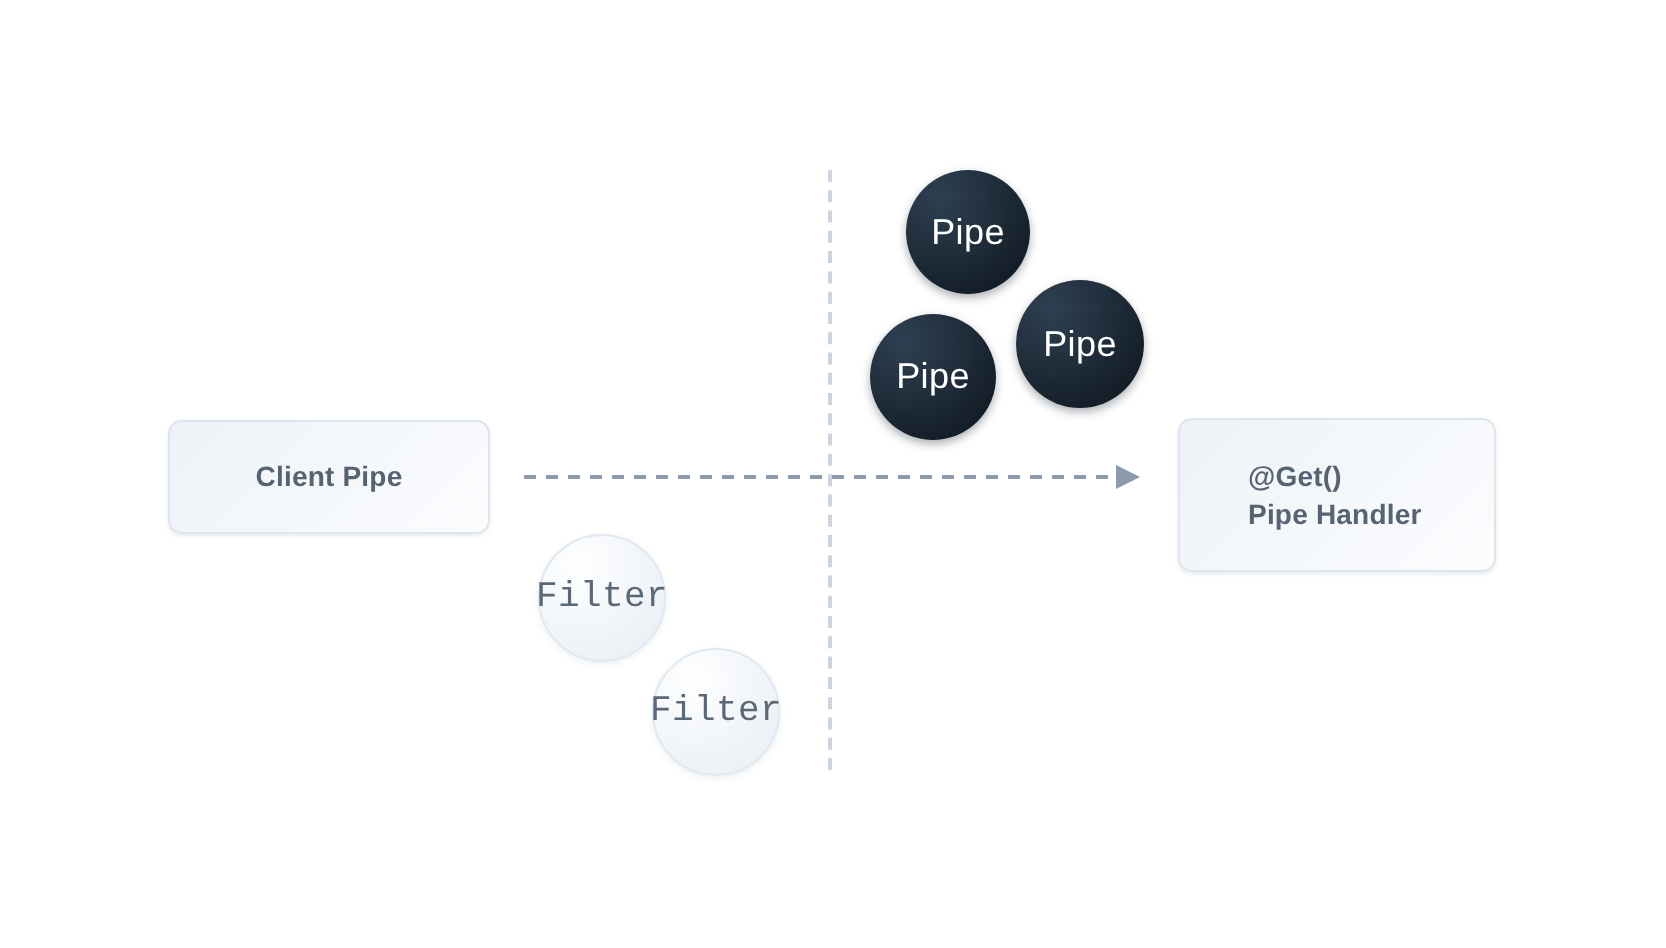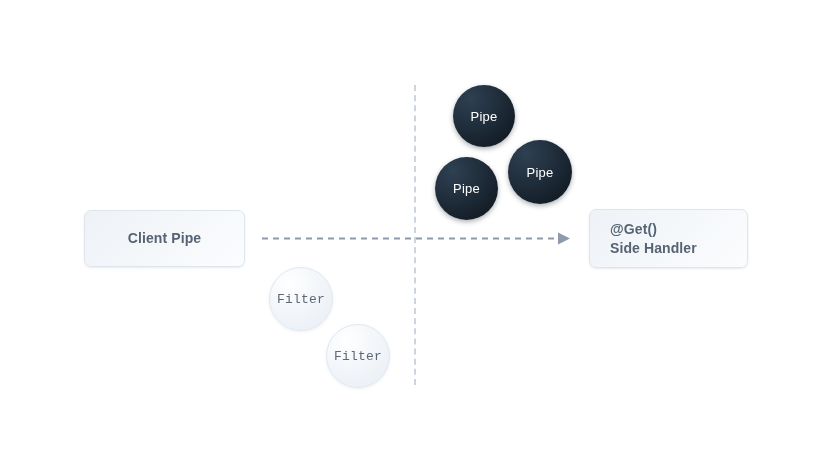--- a/index.html
+++ b/index.html
@@ -42,23 +42,23 @@
   #client-side-box {
     left: 84px;
     top: 210px;
     width: 161px;
     height: 57px;
   }
   #route-handler-box {
     left: 589px;
     top: 209px;
     width: 159px;
-    height: 59px;
+    height: 77px;
     justify-content: flex-start;
-    padding-left: 20px;
+    padding-left: 34px;
   }
   #route-handler-box .box-label {
     text-align: left;
   }
 
   
   #vertical-divider {
     position: absolute;
     left: 414px;
     top: 85px;
@@ -78,21 +78,21 @@
 
   
   .circle {
     position: absolute;
     border-radius: 50%;
     display: flex;
     align-items: center;
     justify-content: center;
   }
   .circle .circle-label {
-    font-size: 13px;
+    font-size: 18px;
     font-weight: 400;
     letter-spacing: 0.2px;
   }
 
   .circle-pipe {
     background: radial-gradient(circle at 28% 22%, #2e4052 0%, #22303e 38%, #16212c 70%, #0d161e 100%);
     box-shadow: 0 2px 5px rgba(16, 28, 40, 0.35);
   }
   .circle-pipe .circle-label {
     color: #ffffff;
@@ -128,21 +128,21 @@
     <polygon points="296,1.5 308,7.5 296,13.5" fill="#8c9aab"></polygon>
   </svg>
 
   <div id="client-side-box" class="node-box">
     <span class="box-label">Client Pipe</span>
   </div>
 
   <div id="route-handler-box" class="node-box">
     <span class="box-label">
       <span>@Get()</span><br>
-      <span>Side Handler</span>
+      <span>Pipe Handler</span>
     </span>
   </div>
 
   <div id="pipe-circle-top" class="circle circle-pipe">
     <span class="circle-label">Pipe</span>
   </div>
 
   <div id="pipe-circle-right" class="circle circle-pipe">
     <span class="circle-label">Pipe</span>
   </div>

